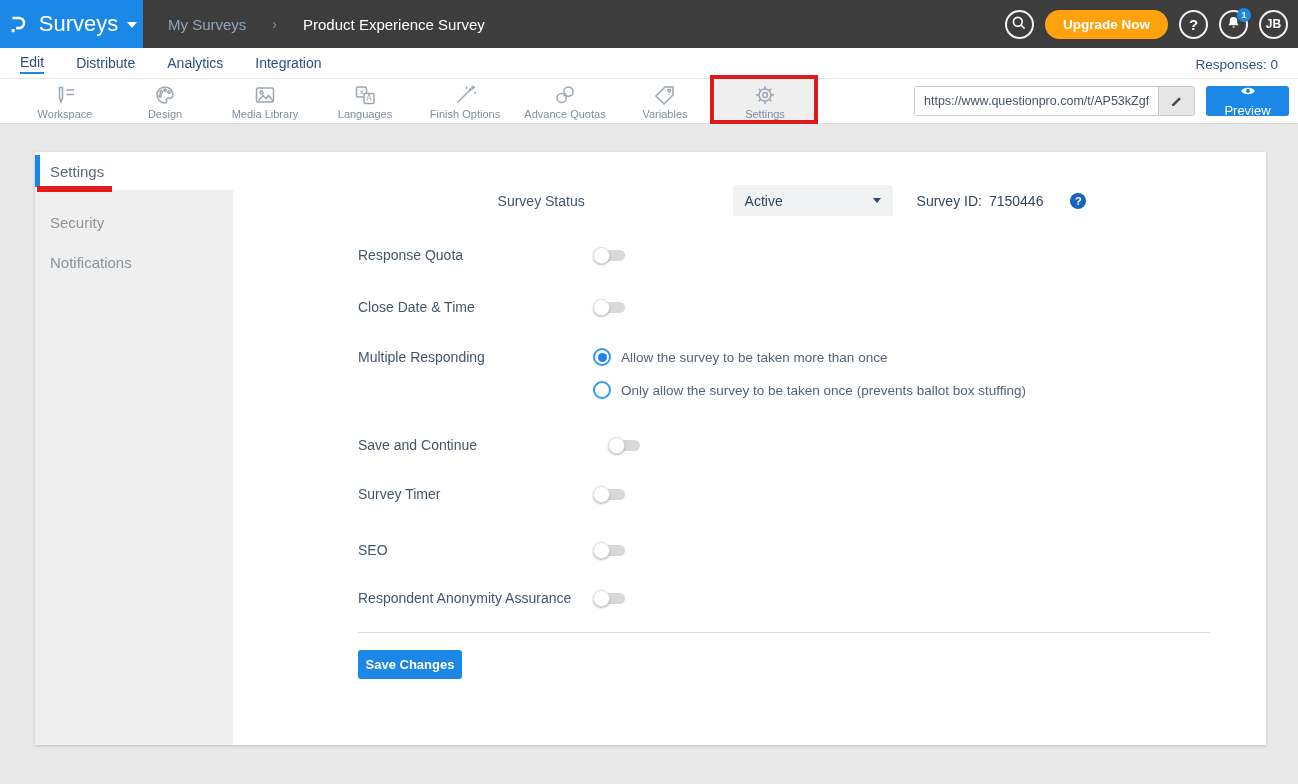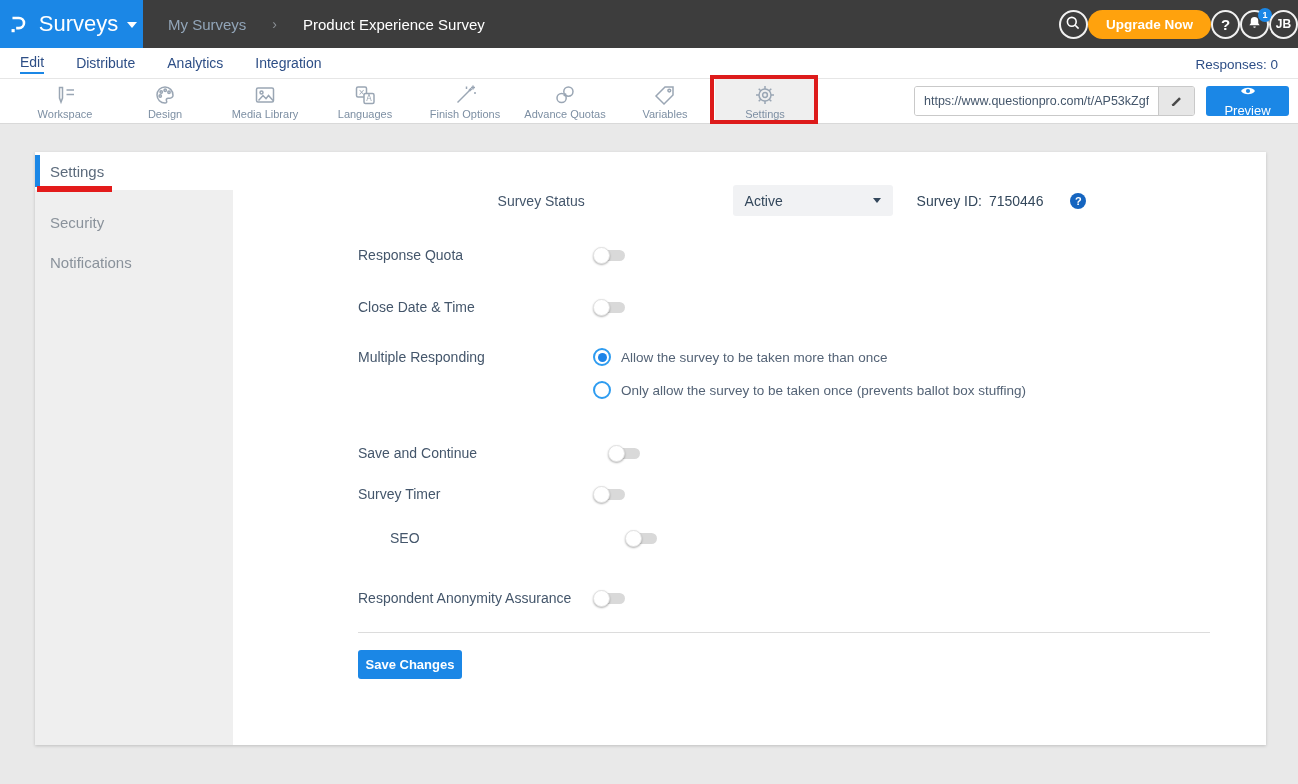--- a/index.html
+++ b/index.html
@@ -16,21 +16,21 @@
   
   .header { position:absolute; left:0; top:0; width:1298px; height:48px; background:#3d3d3d; display:flex; align-items:center; }
   .logo-block { width:143px; height:48px; background:#1b87e6; display:flex; align-items:center; justify-content:center; gap:9px; cursor:pointer; }
   .logo-mark { display:flex; align-items:center; }
   .logo-product { color:#fff; font-size:22px; }
   .caret-down { width:0; height:0; border-left:5px solid transparent; border-right:5px solid transparent; border-top:6px solid #fff; margin-top:2px; }
   .breadcrumb { display:flex; align-items:center; margin-left:25px; gap:26px; font-size:15px;text-align:right; }
   .crumb-parent { color:#92a5b8; cursor:pointer; }
   .crumb-sep { color:#8a8f94; font-size:14px; }
   .crumb-current { color:#fff; }
-  .header-right { margin-left:auto; display:flex; align-items:center; }
+  .header-right { margin-left:auto; display:flex; align-items:center; gap:11px; padding-right:10px; }
   .hdr-circle { width:29px; height:29px; border:2px solid #f1f1f1; border-radius:50%; display:flex; align-items:center; justify-content:center; color:#fff; font-weight:bold; font-size:12px; cursor:pointer; position:relative; flex:0 0 auto; }
   .upgrade-btn { height:29px; padding:0 18px; background:#ffa20d; border:none; border-radius:15px; color:#fff; font-weight:bold; font-size:13.5px; cursor:pointer; font-family:"Liberation Sans",sans-serif; }
   .help-q { font-size:15px; font-weight:bold; }
   .badge { position:absolute; top:-4px; right:-5px; min-width:14px; height:14px; background:#1b87e6; border-radius:50%; color:#fff; font-size:9px; font-weight:bold; display:flex; align-items:center; justify-content:center; }
 
   
   .navrow { position:absolute; left:0; top:48px; width:1298px; height:30px; background:#fff; display:flex; align-items:center; padding:16px 20px; }
   .nav-tabs { display:flex; gap:32px; align-items:center; }
   .nav-tab { font-size:14px; color:#2d4e86; cursor:pointer; padding-bottom:2px; }
   .nav-tab.active { border-bottom:2px solid #1b87e6; font-weight:bold; font-weight:normal; }
@@ -319,37 +319,37 @@
         <span class="radio-label">Only allow the survey to be taken once (prevents ballot box stuffing)</span>
       </div>
       <div class="frow" style="top:195px; height:20px;">
         <span class="flabel">Multiple Responding</span>
         <span class="radio">
             <span class="dot"></span>
           </span>
         <span class="radio-label">Allow the survey to be taken more than once</span>
       </div>
 
-      <div class="frow" style="top:291px; height:20px;gap:15px;">
+      <div class="frow" style="top:283px; height:20px;gap:15px;">
         <span class="flabel">Save and Continue</span>
         <span class="toggle">
             <span class="track"></span>
             <span class="knob"></span>
           </span>
       </div>
 
       <div class="frow" style="top:332px; height:20px;">
         <span class="flabel">Survey Timer</span>
         <span class="toggle">
             <span class="track"></span>
             <span class="knob"></span>
           </span>
       </div>
 
-      <div class="frow" style="top:376px; height:20px;margin-left:32px;">
+      <div class="frow" style="top:388px; height:20px;">
         <span class="flabel">SEO</span>
         <span class="toggle">
             <span class="track"></span>
             <span class="knob"></span>
           </span>
       </div>
 
       <div class="frow" style="top:436px; height:20px;">
         <span class="flabel">Respondent Anonymity Assurance</span>
         <span class="toggle">

